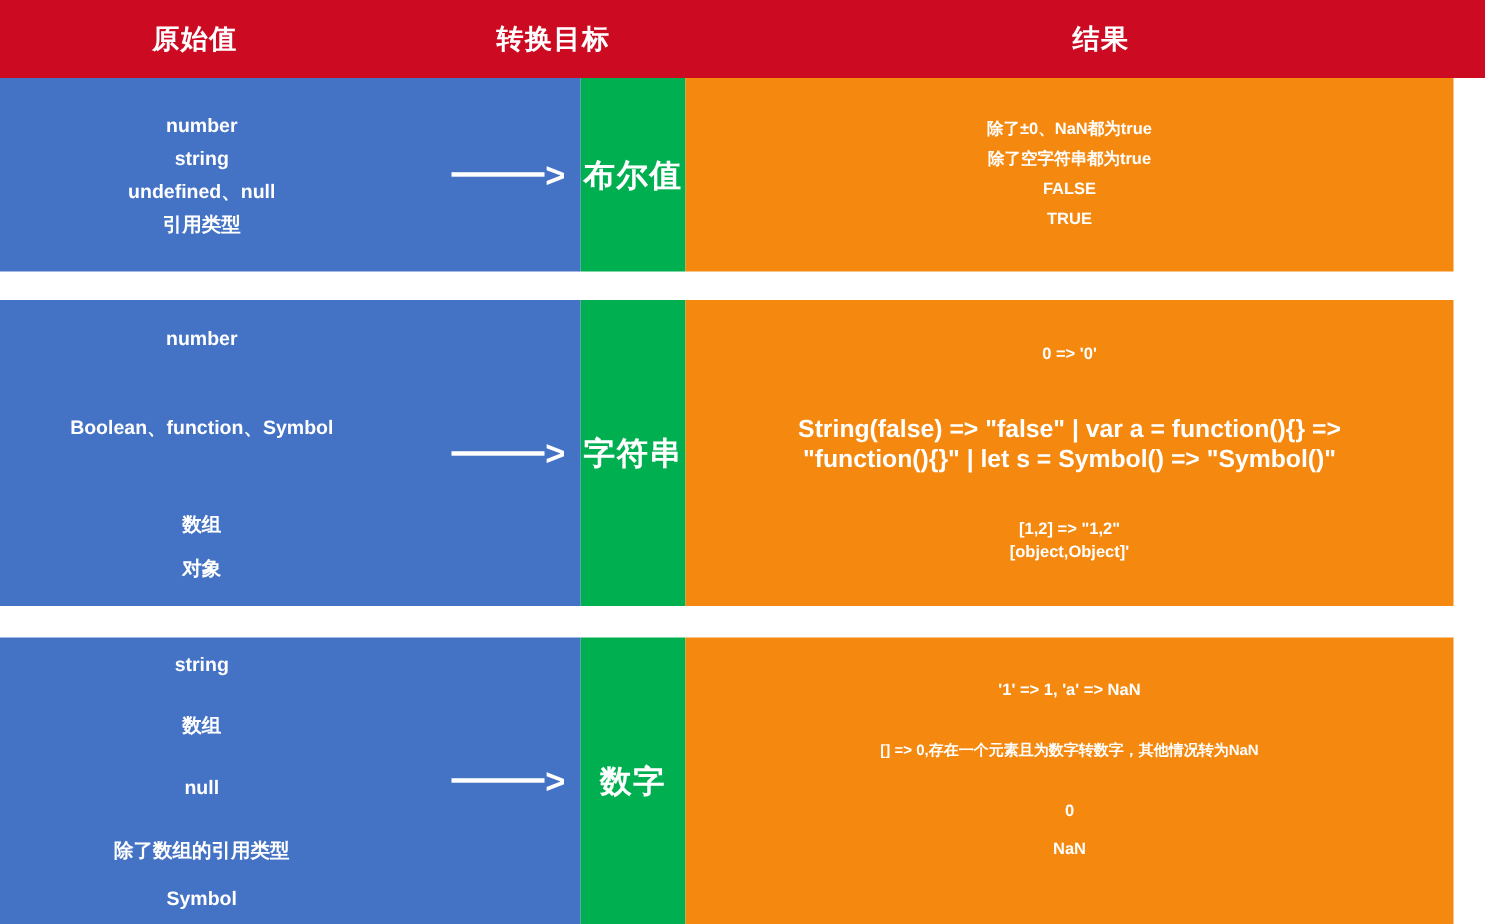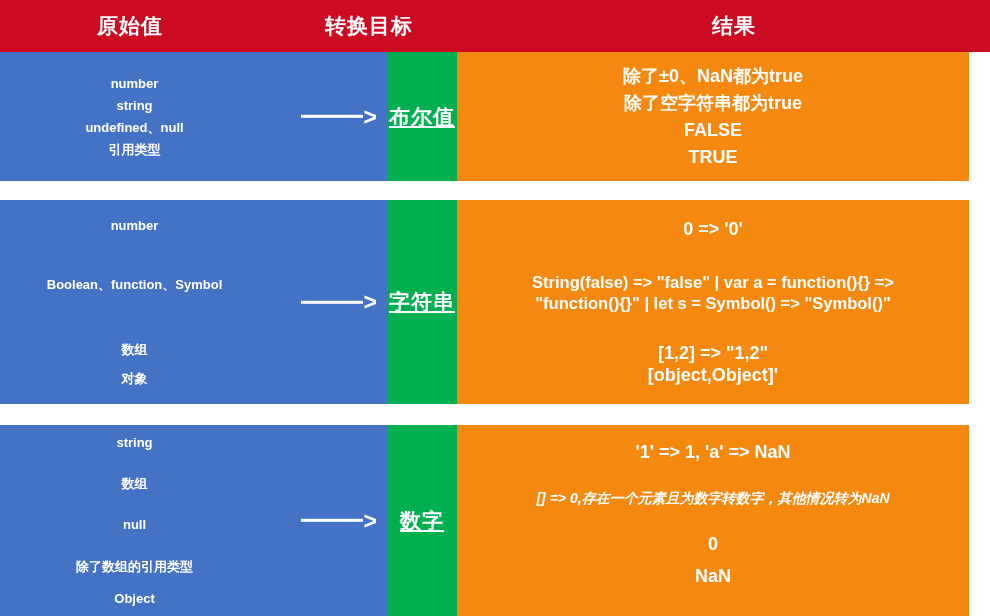--- a/index.html
+++ b/index.html
@@ -25,21 +25,21 @@
   .header {
     display: flex;
     height: 52px;
     background: #CC0A22;
   }
   .header .hcell {
     display: flex;
     align-items: center;
     justify-content: center;
     color: #ffffff;
-    font-size: 21px;
+    font-size: 18px;
     font-weight: 700;
     letter-spacing: 1px;
   }
   .hcell-source { width: 260px; }
   .hcell-target { width: 218px; }
   .hcell-result { width: 512px; }
 
   
   .row {
     display: flex;
@@ -65,21 +65,20 @@
   .cell-target {
     width: 70px;
     background: #00AF50;
     display: flex;
     align-items: center;
     justify-content: center;
     color: #ffffff;
     font-size: 21px;
     font-weight: 700;
     letter-spacing: 1px;
-    text-decoration: underline;
   }
   .cell-result {
     width: 512px;
     background: #F5890F;
     display: flex;
     flex-direction: column;
     justify-content: center;
     align-items: center;
     color: #ffffff;
     font-weight: 700;
@@ -119,21 +118,21 @@
     margin-right: 1px;
   }
   .arrow .head {
     font-size: 23px;
     font-weight: 700;
     line-height: 0.8;
   }
 
   .res-lines { width: 100%; }
   .res-lines .line {
-    font-size: 18px;
+    font-size: 11px;
     line-height: 1.0;
     padding: 0 6px;
   }
 
   
   .row-1 .src-lines .line { margin: 9px 0; }
   .row-1 .res-lines .line { margin: 9px 0; }
 
   
   .row-2 .src-lines .line.l1 { margin-bottom: 46px; }
@@ -148,21 +147,21 @@
   .row-3 .src-lines .line.l1 { margin-bottom: 28px; }
   .row-3 .src-lines .line.l2 { margin-bottom: 28px; }
   .row-3 .src-lines .line.l3 { margin-bottom: 30px; }
   .row-3 .src-lines .line.l4 { margin-bottom: 18px; font-family: Liberation Mono, monospace; }
   .row-3 .res-lines .line.r1 { margin-bottom: 30px; }
   .row-3 .res-lines .line.r2 { margin-bottom: 30px; }
   .row-3 .res-lines .line.r3 { margin-bottom: 14px; }
   .row-3 .res-lines .line.r4 { margin-bottom: 14px; }
 
   .row-2 .res-lines .line.wide { font-size: 16.5px; }
-  .row-3 .res-lines .line.wide { font-size: 14px; font-style: italic; }
+  .row-3 .res-lines .line.wide { font-size: 10px; }
 </style>
 </head>
 <body>
 
 <div class="table">
 
   <div class="header">
     <div class="hcell hcell-source">
       <span>原始值</span>
     </div>
@@ -231,21 +230,21 @@
 
   <div class="gap gap-2"></div>
 
   <div class="row row-3">
     <div class="cell-source">
       <div class="src-lines">
         <div class="line l1">string</div>
         <div class="line l2">数组</div>
         <div class="line l3">null</div>
         <div class="line l4">除了数组的引用类型</div>
-        <div class="line l5">Object</div>
+        <div class="line l5">Symbol</div>
       </div>
       <div class="arrow">
         <span class="shaft"></span>
         <span class="head">&gt;</span>
       </div>
     </div>
     <div class="cell-target">
       <span>数字</span>
     </div>
     <div class="cell-result">

